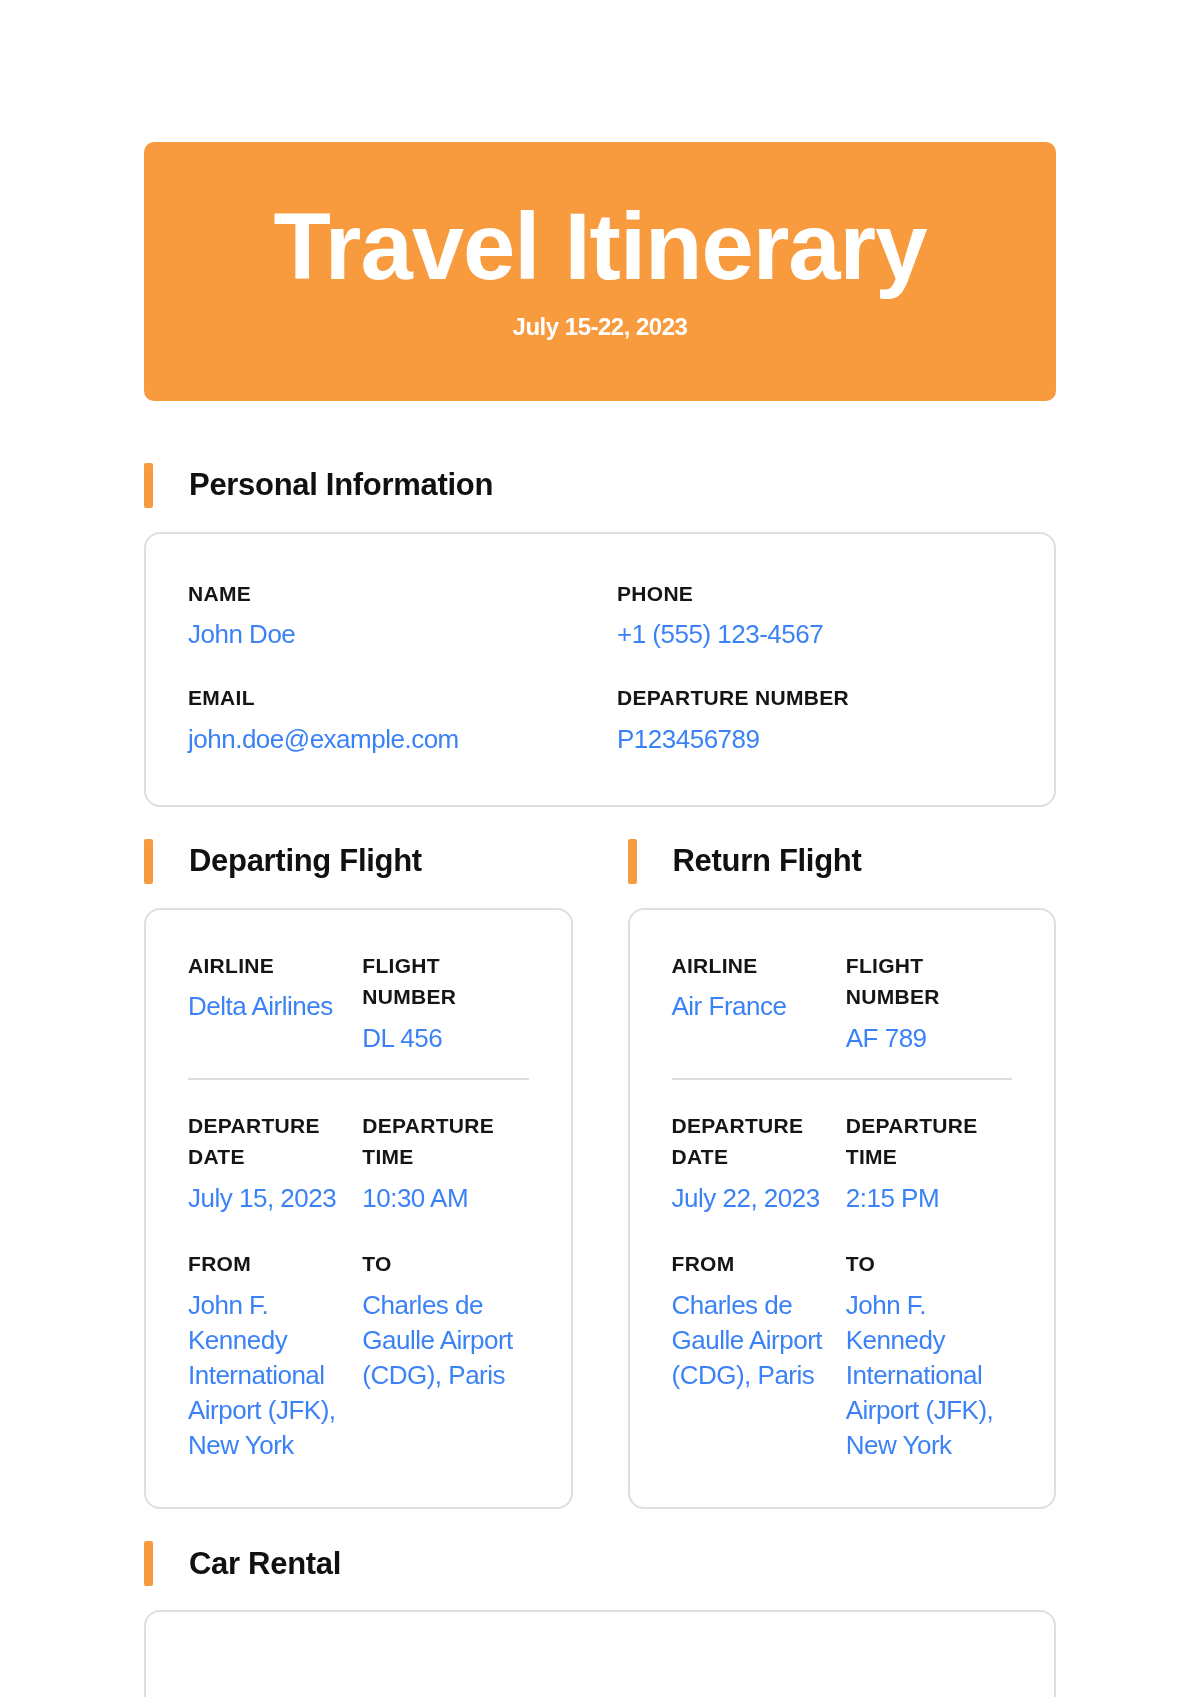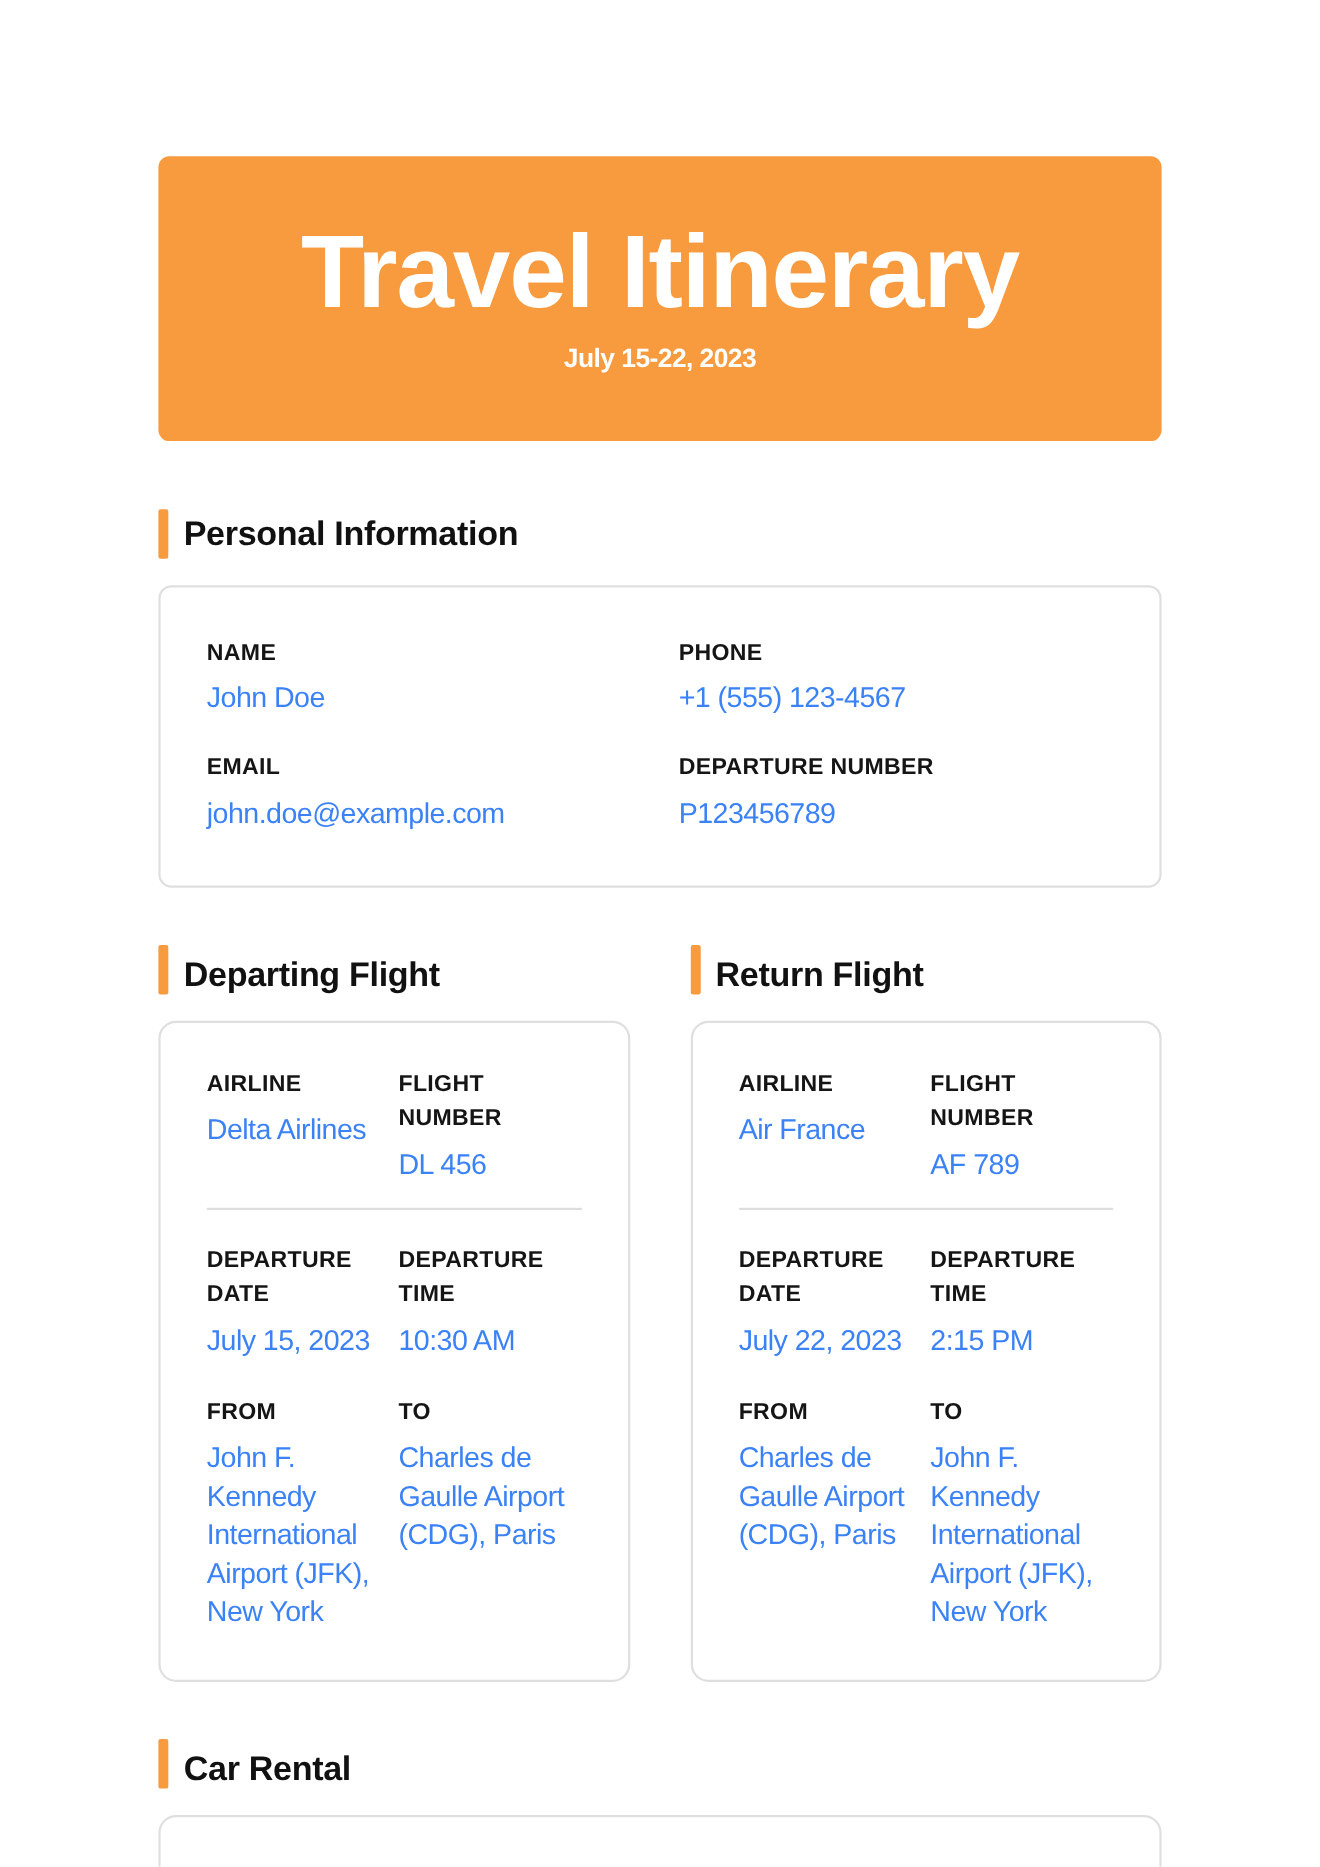--- a/index.html
+++ b/index.html
@@ -35,24 +35,24 @@
   .hero-subtitle {
     font-size: 24px;
     font-weight: bold;
     margin-top: 16px;
     letter-spacing: -0.5px;
   }
   
   .section-heading {
     display: flex;
     align-items: center;
-    gap: 14px;
+    gap: 36px;
     margin: 62px 0 24px 0;
   }
-  .section-heading.tight { margin-top: 52px; align-items: flex-end; }
+  .section-heading.tight { margin-top: 32px; }
   .accent-bar {
     width: 9px;
     height: 45px;
     background: #F89A3E;
     border-radius: 2px;
     flex: 0 0 auto;
   }
   .section-title {
     font-size: 31px;
     font-weight: bold;
@@ -64,21 +64,20 @@
   .card {
     background: #ffffff;
     border: 2px solid #DFDFDF;
     border-radius: 16px;
   }
   .pi-card {
     padding: 44px 46px 48px 42px;
     display: grid;
     grid-template-columns: 1fr 1fr;
     gap: 30px 38px;
-    border-radius: 12px;
   }
   .field-label {
     font-size: 21px;
     font-weight: bold;
     color: #151515;
     letter-spacing: 0.3px;
     line-height: 1.5;
     margin-bottom: 8px;
   }
   .field-value {

